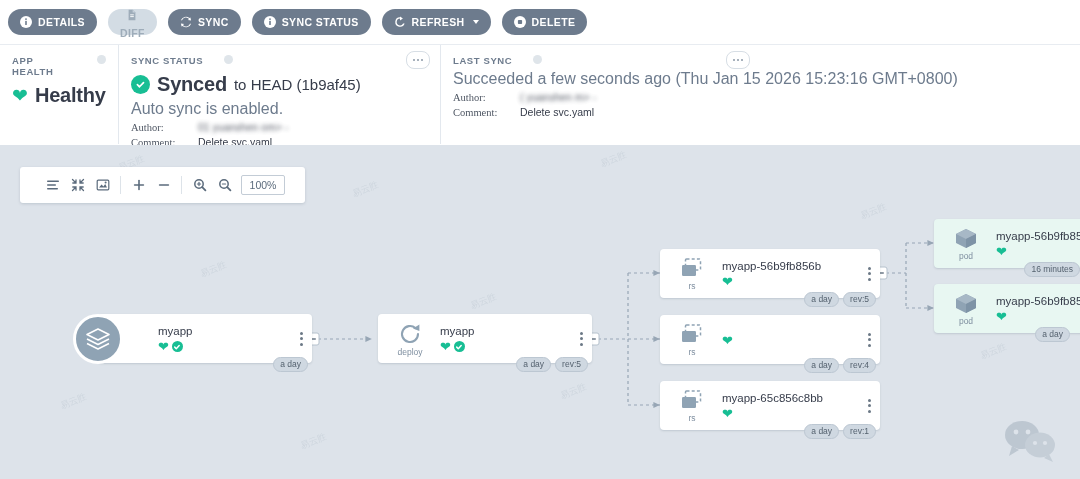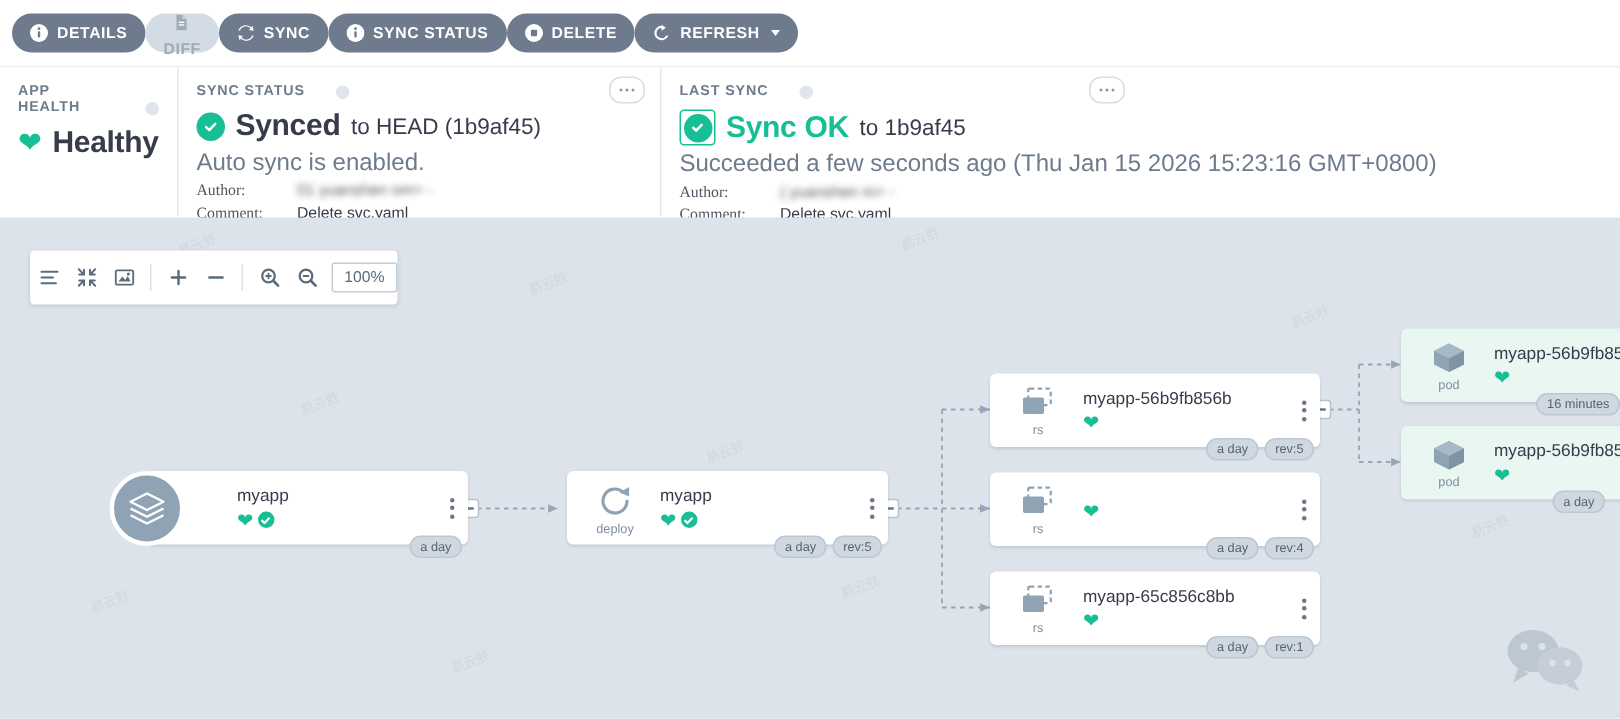--- a/index.html
+++ b/index.html
@@ -16,21 +16,21 @@
     position: relative;
   }
 
   
   .toolbar {
     height: 45px;
     background: #ffffff;
     display: flex;
     align-items: center;
     padding: 0 0 0 8px;
-    gap: 0;
+    gap: 11px;
     box-sizing: border-box;
     border-bottom: 1px solid #e8ecf1;
   }
   .tb-btn {
     display: inline-flex;
     align-items: center;
     gap: 6px;
     height: 26px;
     padding: 0 12px;
     border-radius: 13px;
@@ -87,21 +87,21 @@
   .panel-sync   { width: 322px; }
   .panel-last   { width: 640px; }
 
   .panel-title {
     font-size: 9.5px;
     font-weight: bold;
     letter-spacing: 0.6px;
     color: #6d7b8d;
     text-transform: uppercase;
     display: flex;
-    align-items: flex-end;
+    align-items: flex-start;
     gap: 21px;
   }
   .help-dot {
     width: 9px; height: 9px;
     border-radius: 50%;
     background: #dfe5ea;
     display: inline-block;
   }
   .kebab-circle {
     position: absolute;
@@ -215,21 +215,21 @@
 
   
   .zoombar {
     position: absolute;
     left: 20px; top: 22px;
     height: 36px;
     background: #ffffff;
     border-radius: 3px;
     display: flex;
     align-items: center;
-    padding: 0 0;
+    padding: 0 20px;
     gap: 0px;
     box-shadow: 0 1px 3px rgba(50,70,90,0.18);
     z-index: 6;
   }
   .zb-btn {
     width: 25px; height: 26px;
     display: inline-flex;
     align-items: center;
     justify-content: center;
     cursor: pointer;
@@ -443,35 +443,35 @@
           <circle cx="6" cy="3.1" r="0.95" fill="#6d7b8d"></circle>
         </svg>
     </span>
     <span>SYNC STATUS</span>
   </div>
 
 
   <div class="tb-btn">
     <span class="tb-ico">
       <svg width="12" height="12" viewBox="0 0 12 12">
-          <circle cx="6" cy="6" r="6" fill="#fff"></circle>
-          <rect x="3.9" y="3.9" width="4.2" height="4.2" rx="0.8" fill="#6d7b8d"></rect>
+          <path d="M6 1.2A4.8 4.8 0 1 0 10.6 7.6H9.1A3.4 3.4 0 1 1 6 2.6V4.5l2.9-2-2.9-2z" fill="#fff"></path>
         </svg>
     </span>
-    <span>DELETE</span>
+    <span>REFRESH</span>
+    <span class="caret"></span>
   </div>
 
   <div class="tb-btn">
     <span class="tb-ico">
       <svg width="12" height="12" viewBox="0 0 12 12">
-          <path d="M6 1.2A4.8 4.8 0 1 0 10.6 7.6H9.1A3.4 3.4 0 1 1 6 2.6V4.5l2.9-2-2.9-2z" fill="#fff"></path>
+          <circle cx="6" cy="6" r="6" fill="#fff"></circle>
+          <rect x="3.9" y="3.9" width="4.2" height="4.2" rx="0.8" fill="#6d7b8d"></rect>
         </svg>
     </span>
-    <span>REFRESH</span>
-    <span class="caret"></span>
+    <span>DELETE</span>
   </div>
 
 </div>
 
 <div class="status-row">
 
   <div class="panel panel-health">
     <div class="panel-title">
       <span>APP HEALTH</span>
       <span class="help-dot"></span>
@@ -516,31 +516,20 @@
 
   <div class="panel panel-last">
     <div class="panel-title">
       <span>LAST SYNC</span>
       <span class="help-dot"></span>
     </div>
     <div class="kebab-circle" style="right:330px;">
       <i></i>
         <i></i>
         <i></i>
-    </div>
-    <div class="big-line">
-      <span class="check-round boxed">
-        <span>
-          <svg width="10" height="10" viewBox="0 0 12 12">
-              <path d="M2.6 6.2l2.3 2.3 4.4-4.6" stroke="#fff" stroke-width="2" fill="none" stroke-linecap="round" stroke-linejoin="round"></path>
-            </svg>
-        </span>
-      </span>
-      <span class="big-text green">Sync OK</span>
-      <span class="sub-text">to 1b9af45</span>
     </div>
     <div class="meta-note">Succeeded a few seconds ago (Thu Jan 15 2026 15:23:16 GMT+0800)</div>
     <div class="meta-grid">
       <div class="mrow">
         <span class="mlab">Author:</span>
         <span class="mval blurred">(  yuanshen  m&gt; -</span>
       </div>
       <div class="mrow">
         <span class="mlab">Comment:</span>
         <span class="mval">Delete svc.yaml</span>

